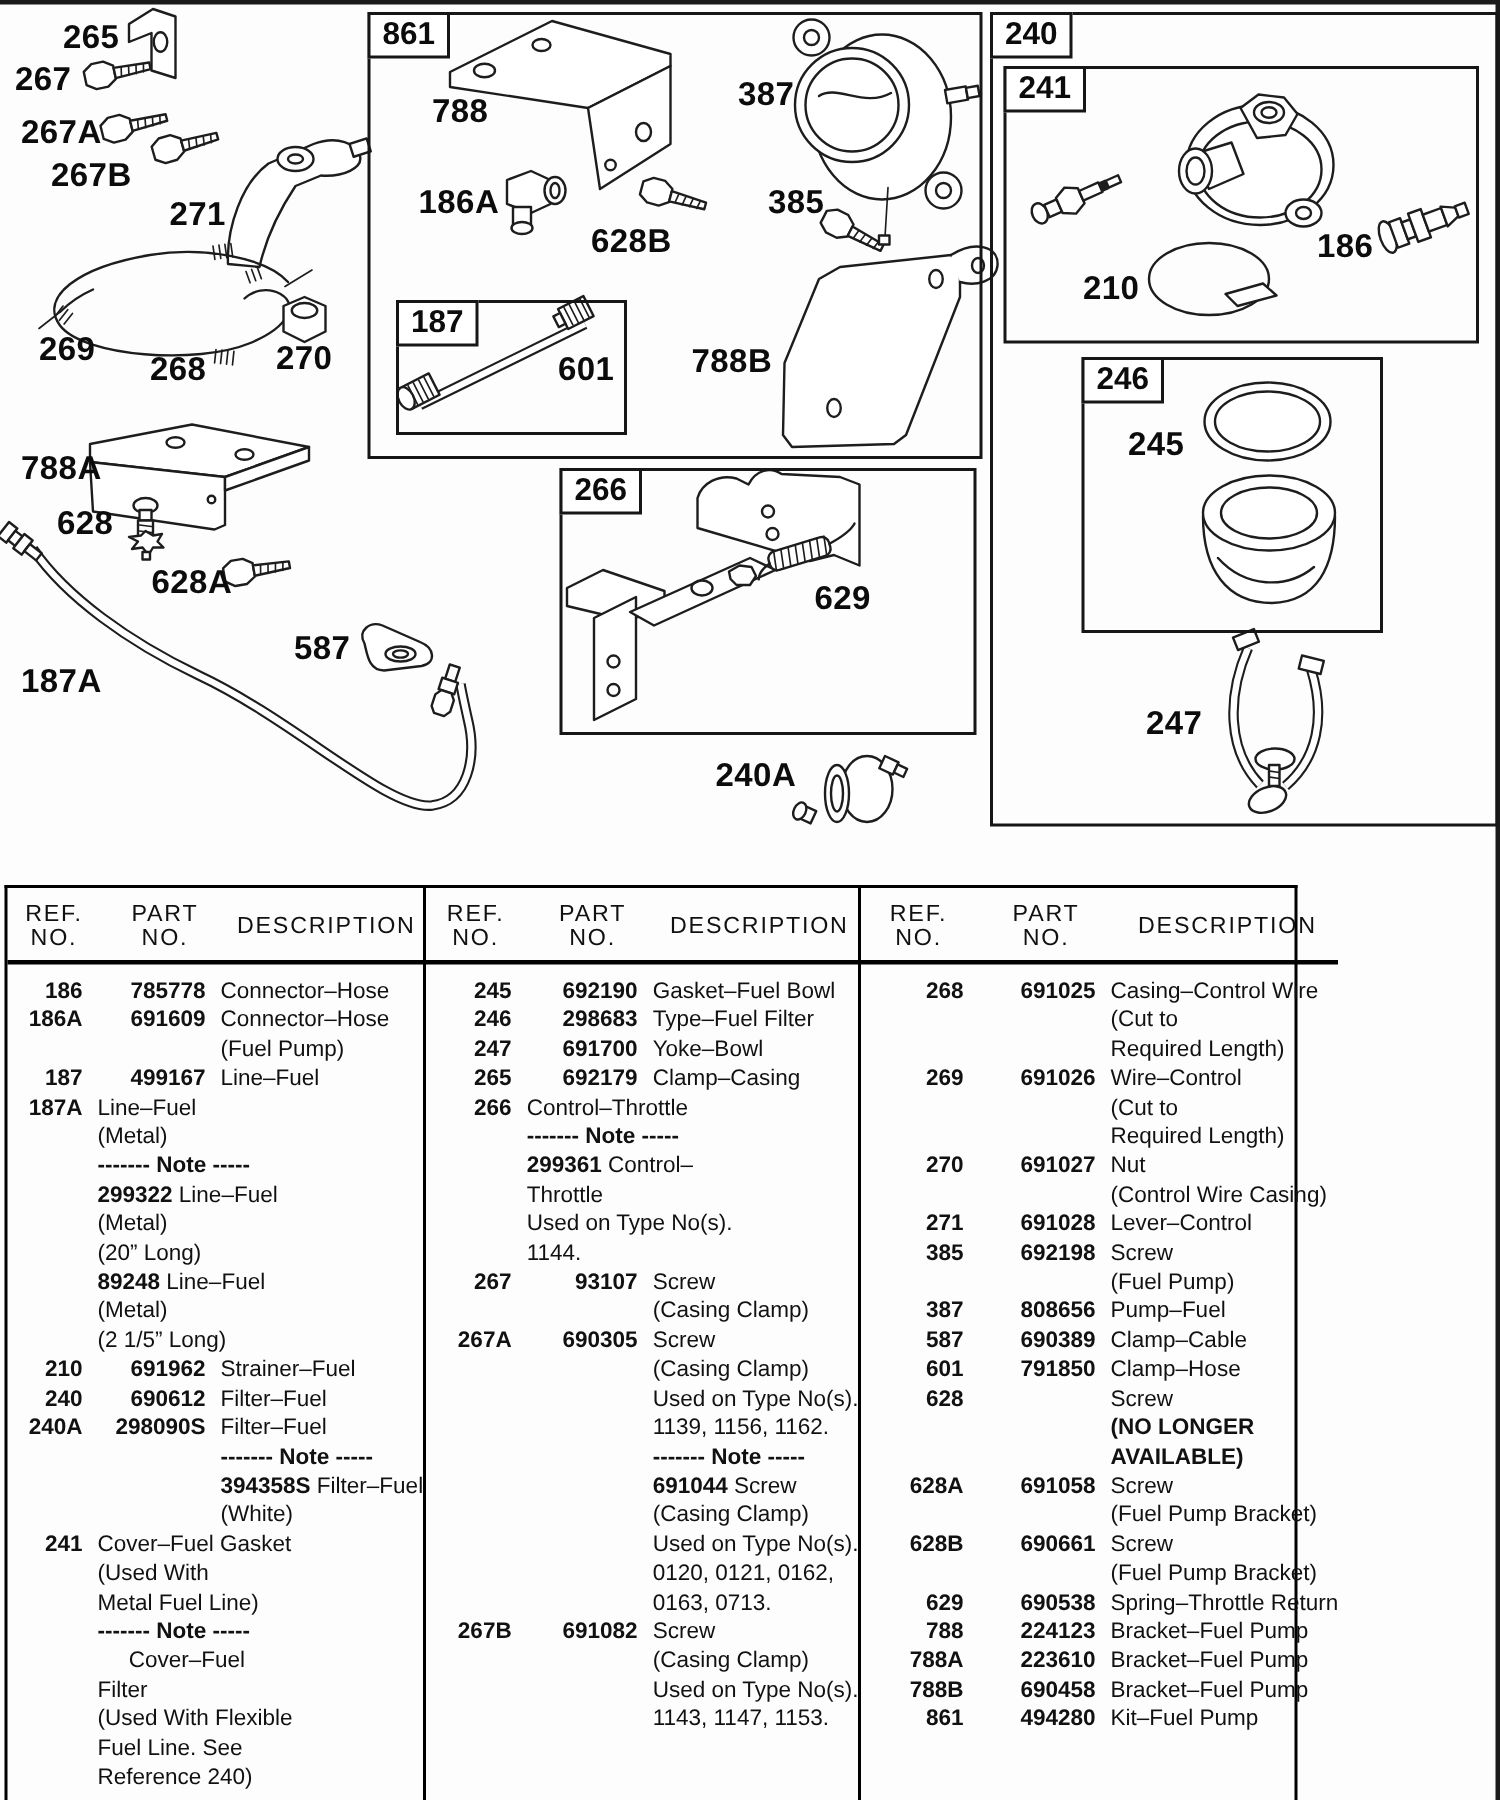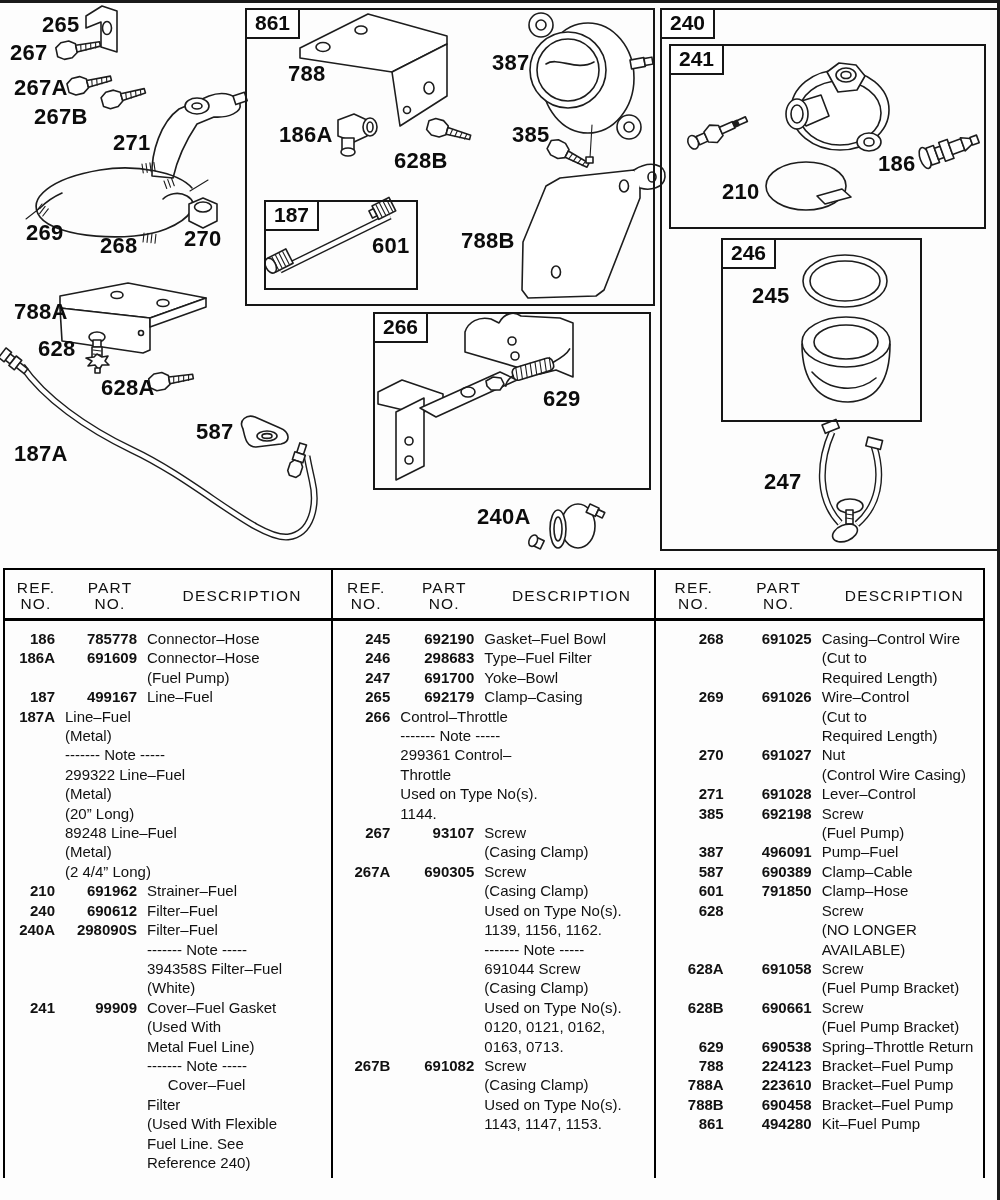--- a/index.html
+++ b/index.html
@@ -11,40 +11,40 @@
   .plabel{position:absolute;font-weight:bold;font-size:22px;letter-spacing:.3px;white-space:nowrap;color:#0c0c0c;}
   .cbox{position:absolute;border:2px solid #161616;}
   .chip{position:absolute;background:#fff;border:2px solid #161616;font-weight:bold;font-size:21px;
         padding:1px 8px 2px 8px;color:#0c0c0c;}
   svg .ln{stroke:#1d1d1d;stroke-width:1.6;fill:none;stroke-linejoin:round;stroke-linecap:round;}
   svg .fw{fill:#ffffff;}
   svg .fd{fill:#1d1d1d;}
   svg .thin{stroke-width:1.1;}
   svg .tube{stroke:#1d1d1d;stroke-width:7;fill:none;}
   svg .tubecore{stroke:#ffffff;stroke-width:4.2;fill:none;}
-  .ptable{position:absolute;left:3px;top:568px;width:982px;height:610px;box-sizing:border-box;
+  .ptable{position:absolute;left:3px;top:590px;width:862px;height:610px;box-sizing:border-box;
           border-top:2px solid #000;border-left:2px solid #000;border-right:2px solid #000;display:flex;}
   .tcol{box-sizing:border-box;height:100%;}
   .tcol-1{width:331px;}
   .tcol-2{width:327px;border-left:2px solid #000;}
   .tcol-3{width:334px;border-left:2px solid #000;}
   .thead{height:45px;border-bottom:3px solid #000;display:grid;align-items:center;
          font-size:15.5px;letter-spacing:1.2px;line-height:16px;text-align:center;padding-top:3px;}
   .tcol-1 .thead{grid-template-columns:62px 86px 1fr;}
   .tcol-2 .thead{grid-template-columns:66px 90px 1fr;}
   .tcol-3 .thead{grid-template-columns:76px 94px 1fr;}
   .rows{padding-top:8px;}
   .trow{display:grid;font-size:15px;line-height:19.4px;}
   .tcol-1 .trow{grid-template-columns:50px 82px 1fr;}
   .tcol-2 .trow{grid-template-columns:57px 84px 1fr;}
   .tcol-3 .trow{grid-template-columns:68px 88px 1fr;}
   .ref,.part{font-weight:bold;text-align:right;white-space:nowrap;}
   .desc{padding-left:10px;}
   .dline{white-space:nowrap;}
-  .dline b{font-weight:normal;}
+  .dline b{font-weight:bold;}
 </style>
 </head>
 <body>
 
 <div class="page">
   <div class="edge-top"></div>
   <div class="edge-right"></div>
 
   <div class="diagram">
     <svg width="1000" height="588" viewBox="0 0 1000 588">
@@ -331,21 +331,21 @@
             <span class="ref">187A</span>
             <div class="desc">
               <div class="dline"><span>Line–Fuel</span></div>
               <div class="dline"><span>(Metal)</span></div>
               <div class="dline"><b>------- Note -----</b></div>
               <div class="dline"><b>299322</b><span> Line–Fuel</span></div>
               <div class="dline"><span>(Metal)</span></div>
               <div class="dline"><span>(20” Long)</span></div>
               <div class="dline"><b>89248</b><span> Line–Fuel</span></div>
               <div class="dline"><span>(Metal)</span></div>
-              <div class="dline"><span>(2 4/4” Long)</span></div>
+              <div class="dline"><span>(2 1/5” Long)</span></div>
             </div>
           </div>
           <div class="trow">
             <span class="ref">210</span>
             <span class="part">691962</span>
             <div class="desc">
               <div class="dline"><span>Strainer–Fuel</span></div>
             </div>
           </div>
           <div class="trow">
@@ -360,21 +360,20 @@
             <span class="part">298090S</span>
             <div class="desc">
               <div class="dline"><span>Filter–Fuel</span></div>
               <div class="dline"><b>------- Note -----</b></div>
               <div class="dline"><b>394358S</b><span> Filter–Fuel</span></div>
               <div class="dline"><span>(White)</span></div>
             </div>
           </div>
           <div class="trow">
             <span class="ref">241</span>
-            <span class="part">99909</span>
             <div class="desc">
               <div class="dline"><span>Cover–Fuel Gasket</span></div>
               <div class="dline"><span>(Used With</span></div>
               <div class="dline"><span>Metal Fuel Line)</span></div>
               <div class="dline"><b>------- Note -----</b></div>
               <div class="dline"><span>&nbsp;&nbsp;&nbsp;&nbsp;&nbsp;Cover–Fuel</span></div>
               <div class="dline"><span>Filter</span></div>
               <div class="dline"><span>(Used With Flexible</span></div>
               <div class="dline"><span>Fuel Line. See</span></div>
               <div class="dline"><span>Reference 240)</span></div>
@@ -507,21 +506,21 @@
           <div class="trow">
             <span class="ref">385</span>
             <span class="part">692198</span>
             <div class="desc">
               <div class="dline"><span>Screw</span></div>
               <div class="dline"><span>(Fuel Pump)</span></div>
             </div>
           </div>
           <div class="trow">
             <span class="ref">387</span>
-            <span class="part">496091</span>
+            <span class="part">808656</span>
             <div class="desc">
               <div class="dline"><span>Pump–Fuel</span></div>
             </div>
           </div>
           <div class="trow">
             <span class="ref">587</span>
             <span class="part">690389</span>
             <div class="desc">
               <div class="dline"><span>Clamp–Cable</span></div>
             </div>

